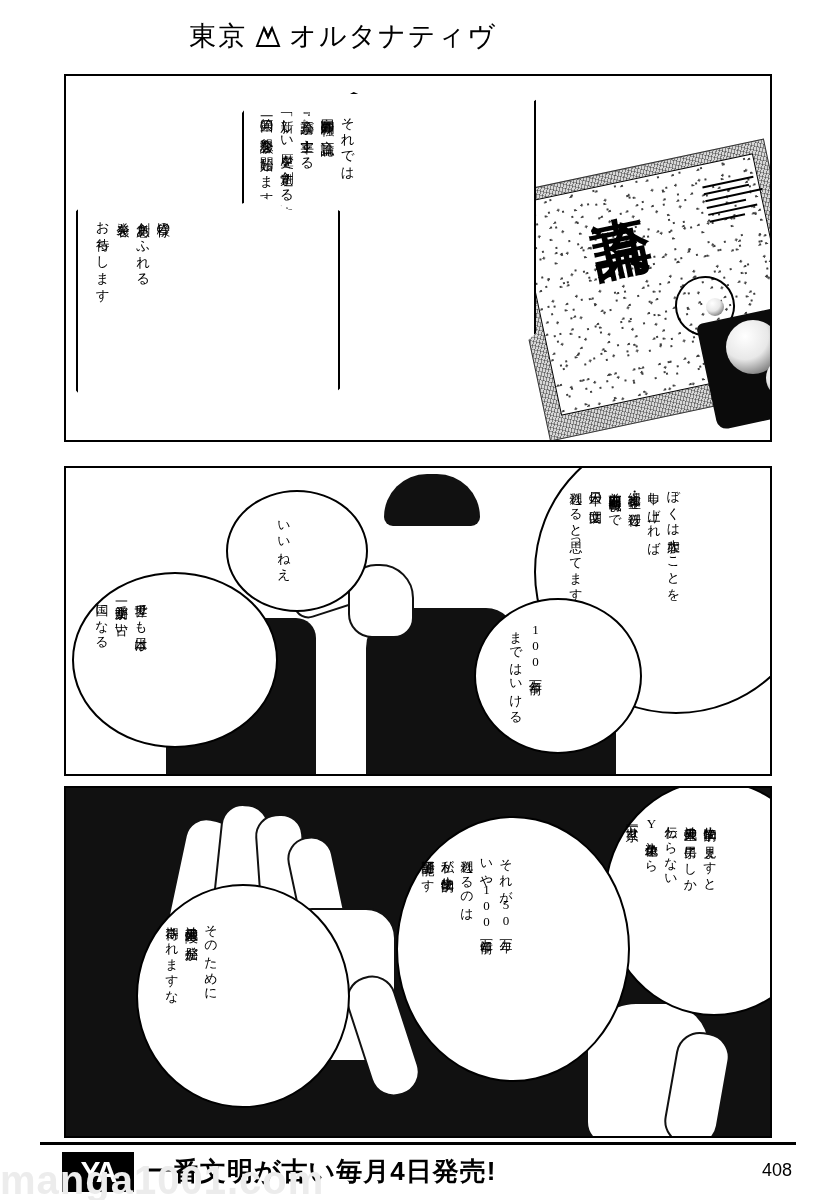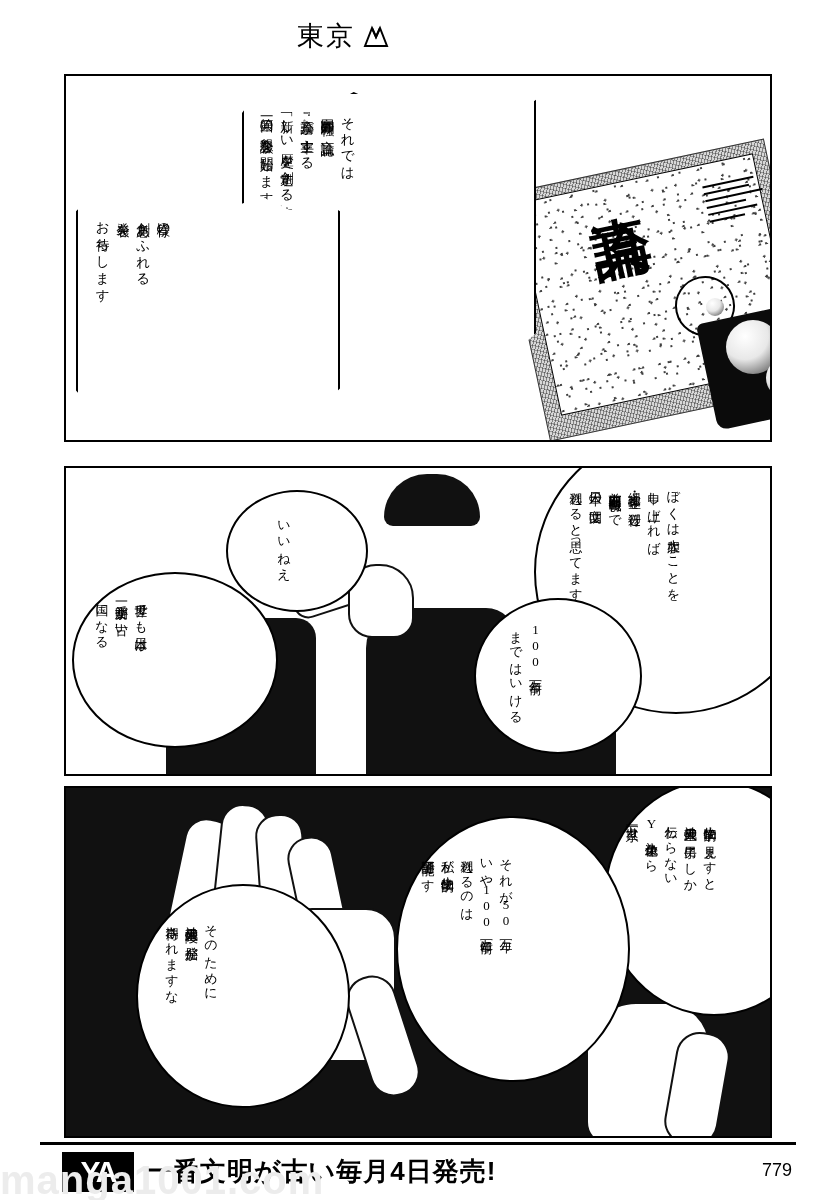--- a/index.html
+++ b/index.html
@@ -92,20 +92,21 @@
 
 <div class="page-header">
   <div class="series-title">
     <span>東京</span>
     <span class="logo-mark">
       <svg width="26" height="24" viewBox="0 0 26 24">
         <path d="M2 22 L9 4 L13 13 L17 4 L24 22 Z" fill="none" stroke="#000" stroke-width="2"></path>
         <path d="M9 4 L13 13 L17 4" fill="none" stroke="#000" stroke-width="2"></path>
       </svg>
     </span>
+    <span>オルタナティヴ</span>
   </div>
 </div>
 
 <div class="panel" id="panel1">
 
   <div class="mag-cover"></div>
   <div class="mag-white"></div>
   <div class="mag-speck"></div>
   <div class="mag-title vt">真論</div>
   <div class="mag-sublines">
@@ -216,15 +217,15 @@
     <div>期待されますな</div>
   </div>
 </div>
 
 <div class="footer">
   <div class="footer-rule"></div>
   <div class="ya-badge">YA</div>
   <div class="footer-text">
     <span>一番文明が古い</span><u>毎月4日発売!</u>
   </div>
-  <div class="page-num">779</div>
+  <div class="page-num">408</div>
 </div>
 <div class="watermark">manga1001.com</div>
 
 </body></html>

